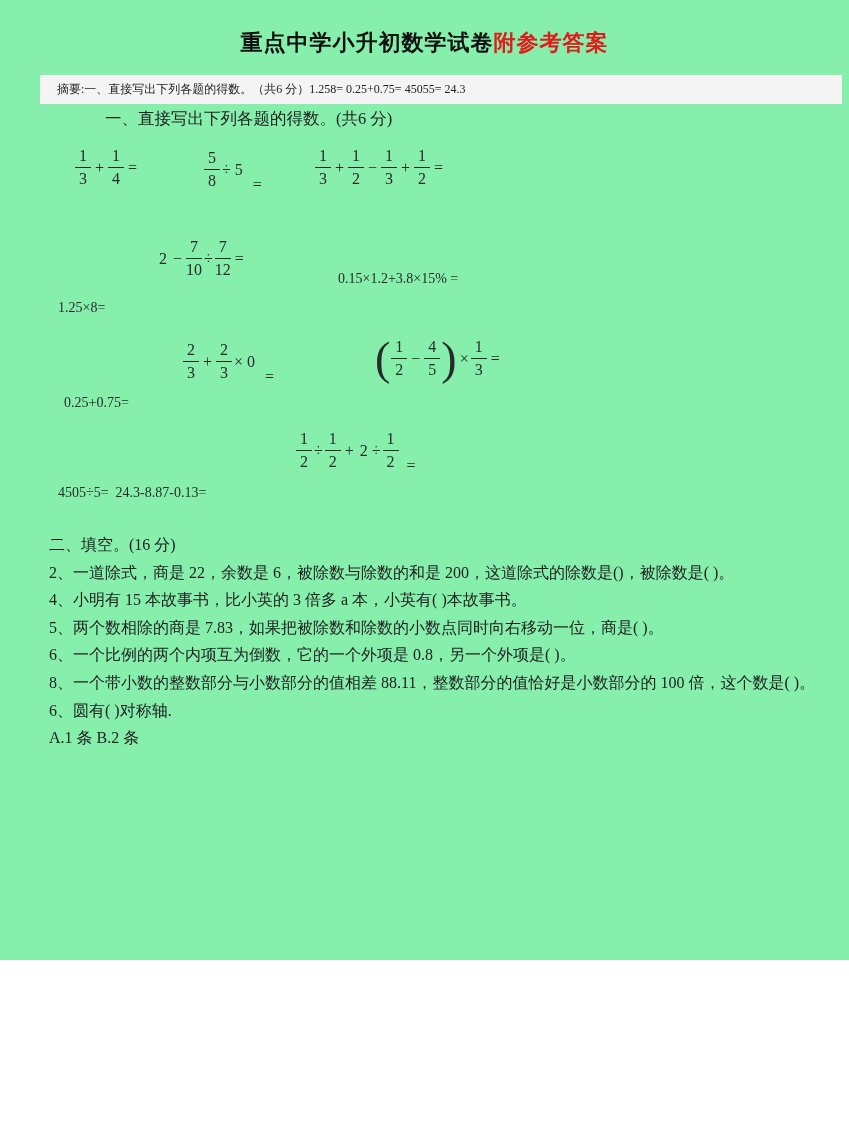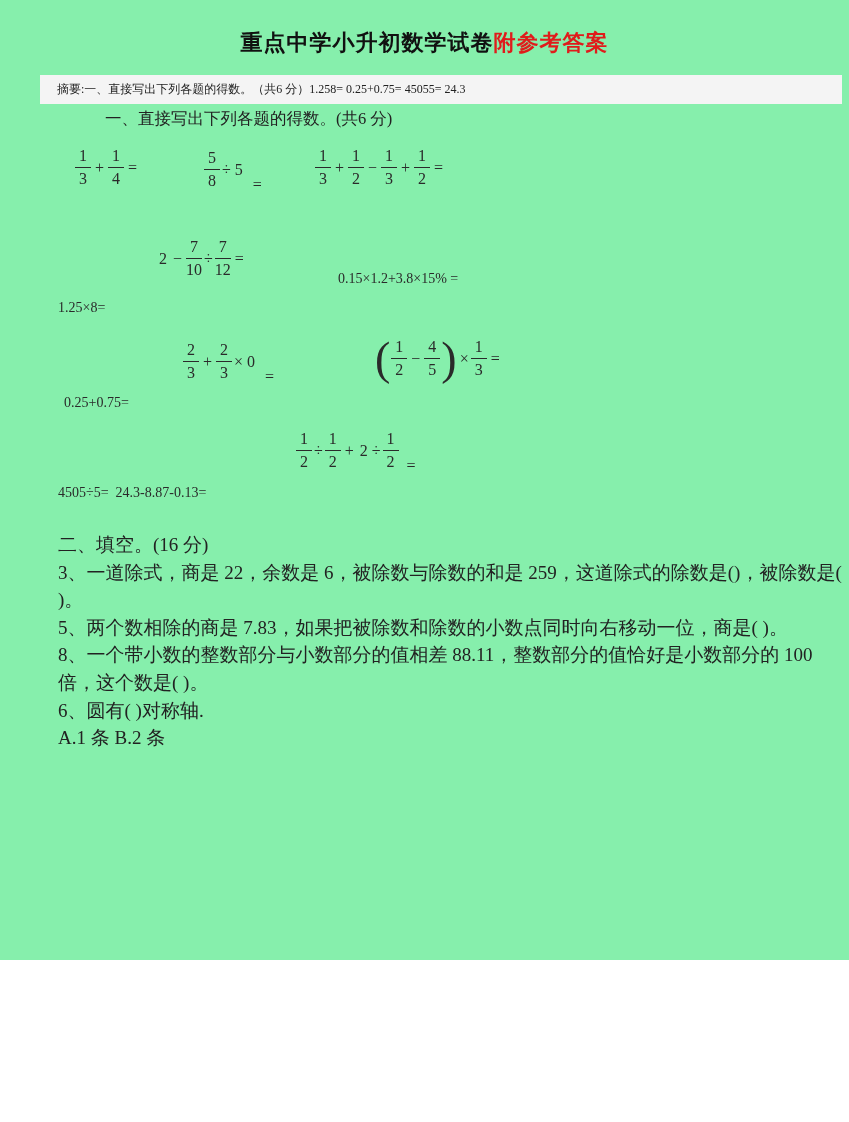--- a/index.html
+++ b/index.html
@@ -51,22 +51,22 @@
   .op-tight { margin:0 2px; }
   .whole { margin:0 2px; }
   .eq-low { align-self:flex-end; transform:translateY(3px); margin-left:8px; }
   .paren {
     font-size:46px; font-weight:200; line-height:0.9;
     font-family:"Liberation Serif",serif; transform:scaleY(1.02);
     margin:0 1px;
   }
   
   .text-block {
-    position:absolute; top:531px; left:58px; width:788px;
-    font-size:19px; color:#222222;
+    position:absolute; top:531px; left:49px; width:788px;
+    font-size:16px; color:#222222;
   }
   .text-block .tline { line-height:27.6px; }
   
   .watermark-bar {
     position:absolute; left:265px; top:1053px; width:318px; height:20px;
     background:linear-gradient(90deg,#b6b6b6 0%,#d9d9d9 6%,#e2e2e2 30%,#e6e6e6 60%,#dddddd 85%,#e3e3e3 100%);
     border-radius:1px;
   }
 </style>
 </head>
@@ -201,22 +201,24 @@
         <span class="fn">1</span>
         <span class="fd">2</span>
       </span>
     <span class="eq-low">=</span>
   </div>
 
   <div class="mline" style="left:58px;top:485px">4505÷5=  24.3-8.87-0.13=</div>
 
   <div class="text-block">
     <div class="tline">二、填空。(16 分)</div>
-    <div class="tline">3、一道除式，商是 22，余数是 6，被除数与除数的和是 259，这道除式的除数是()，被除数是( )。</div>
+    <div class="tline">2、一道除式，商是 22，余数是 6，被除数与除数的和是 200，这道除式的除数是()，被除数是( )。</div>
+    <div class="tline">4、小明有 15 本故事书，比小英的 3 倍多 a 本，小英有( )本故事书。</div>
     <div class="tline">5、两个数相除的商是 7.83，如果把被除数和除数的小数点同时向右移动一位，商是( )。</div>
+    <div class="tline">6、一个比例的两个内项互为倒数，它的一个外项是 0.8，另一个外项是( )。</div>
     <div class="tline">8、一个带小数的整数部分与小数部分的值相差 88.11，整数部分的值恰好是小数部分的 100 倍，这个数是( )。</div>
     <div class="tline">6、圆有( )对称轴.</div>
     <div class="tline">A.1 条 B.2 条</div>
   </div>
 
   <div class="watermark-bar"></div>
 
 </div>
 
 </body></html>

